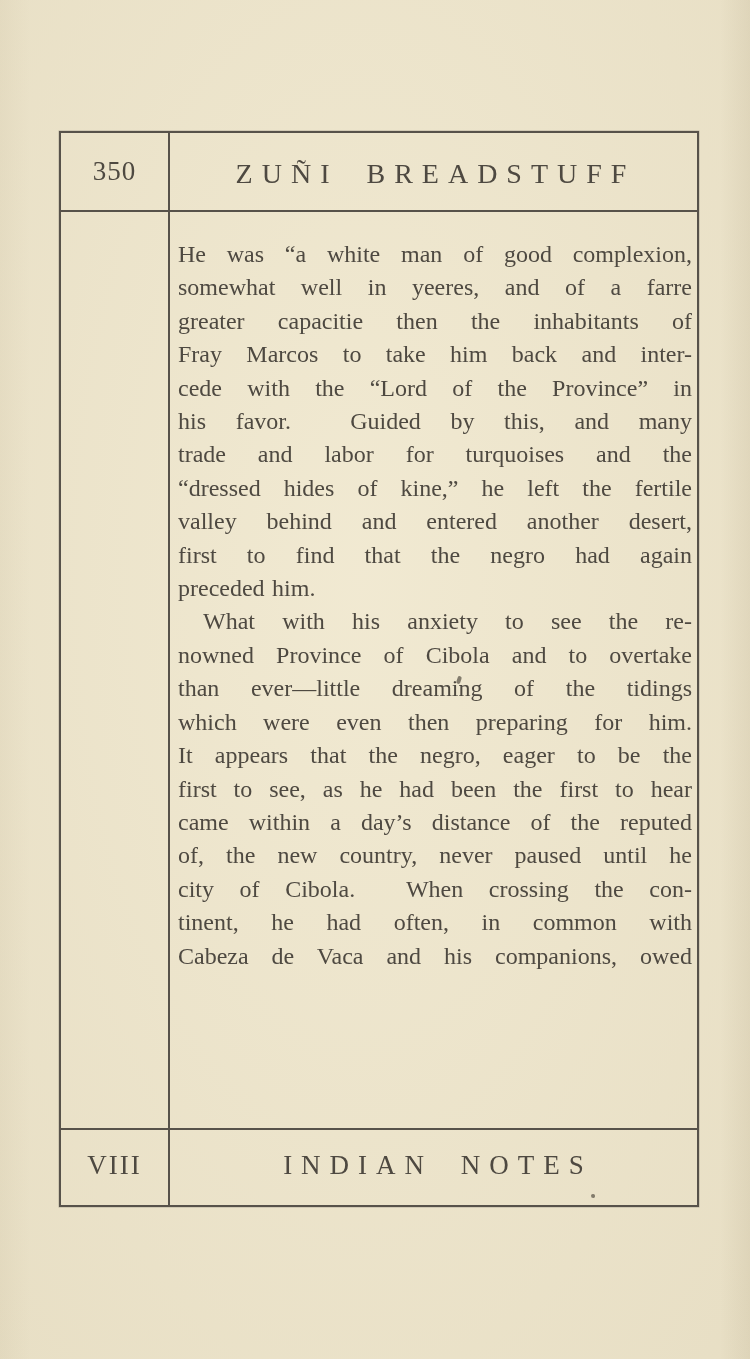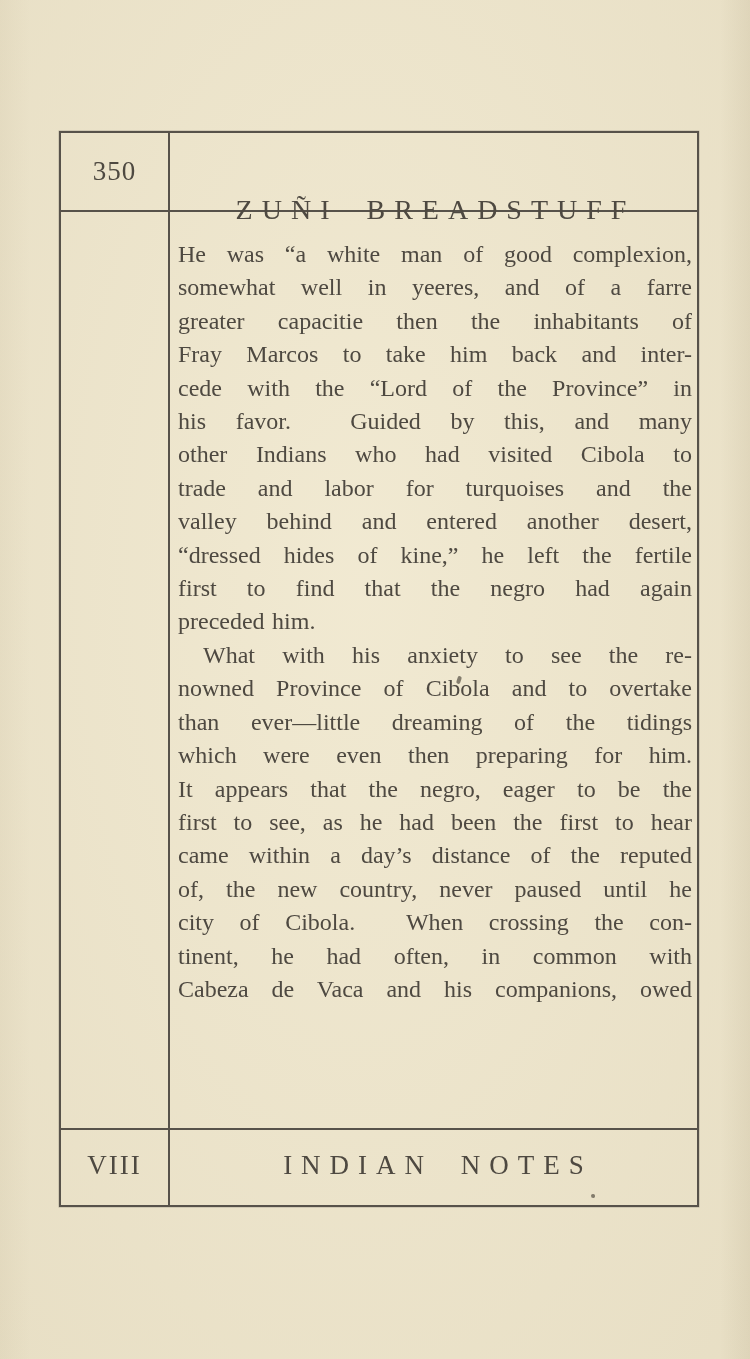--- a/index.html
+++ b/index.html
@@ -47,21 +47,20 @@
     font-size: 27px;
     letter-spacing: 1px;
     border-radius: 25px;
   }
   .header-title {
     left: 109px; right: 0; top: 0; height: 81px;
     font-size: 28px;
     letter-spacing: 9px;
     word-spacing: 12px;
     padding-left: 4px; 
-    margin-top: 36px;
   }
   .footer-volume {
     left: 0; top: 995px; width: 107px; height: 75px;
     font-size: 27px;
     letter-spacing: 2px;
   }
   .footer-title {
     left: 109px; right: 0; top: 995px; height: 75px;
     font-size: 27px;
     letter-spacing: 9px;
@@ -109,24 +108,23 @@
 
     <div class="cell header-title">ZUÑI BREADSTUFF</div>
 
     <div class="body-text">
         <div class="line">He was “a white man of good complexion,</div>
         <div class="line">somewhat well in yeeres, and of a farre</div>
         <div class="line">greater capacitie then the inhabitants of</div>
         <div class="line">Fray Marcos to take him back and inter-</div>
         <div class="line">cede with the “Lord of the Province” in</div>
         <div class="line">his favor.&nbsp; Guided by this, and many</div>
-        <div class="line">other Indians who had visited Cibola to</div>
         <div class="line">trade and labor for turquoises and the</div>
+        <div class="line">“dressed hides of kine,” he left the fertile</div>
         <div class="line">valley behind and entered another desert,</div>
-        <div class="line">“dressed hides of kine,” he left the fertile</div>
         <div class="line">first to find that the negro had again</div>
         <div class="line flush">preceded him.</div>
         <div class="line indent">What with his anxiety to see the re-</div>
         <div class="line">nowned Province of Cibola and to overtake</div>
         <div class="line">than ever—little dreaming of the tidings</div>
         <div class="line">which were even then preparing for him.</div>
         <div class="line">It appears that the negro, eager to be the</div>
         <div class="line">first to see, as he had been the first to hear</div>
         <div class="line">came within a day’s distance of the reputed</div>
         <div class="line">of, the new country, never paused until he</div>

